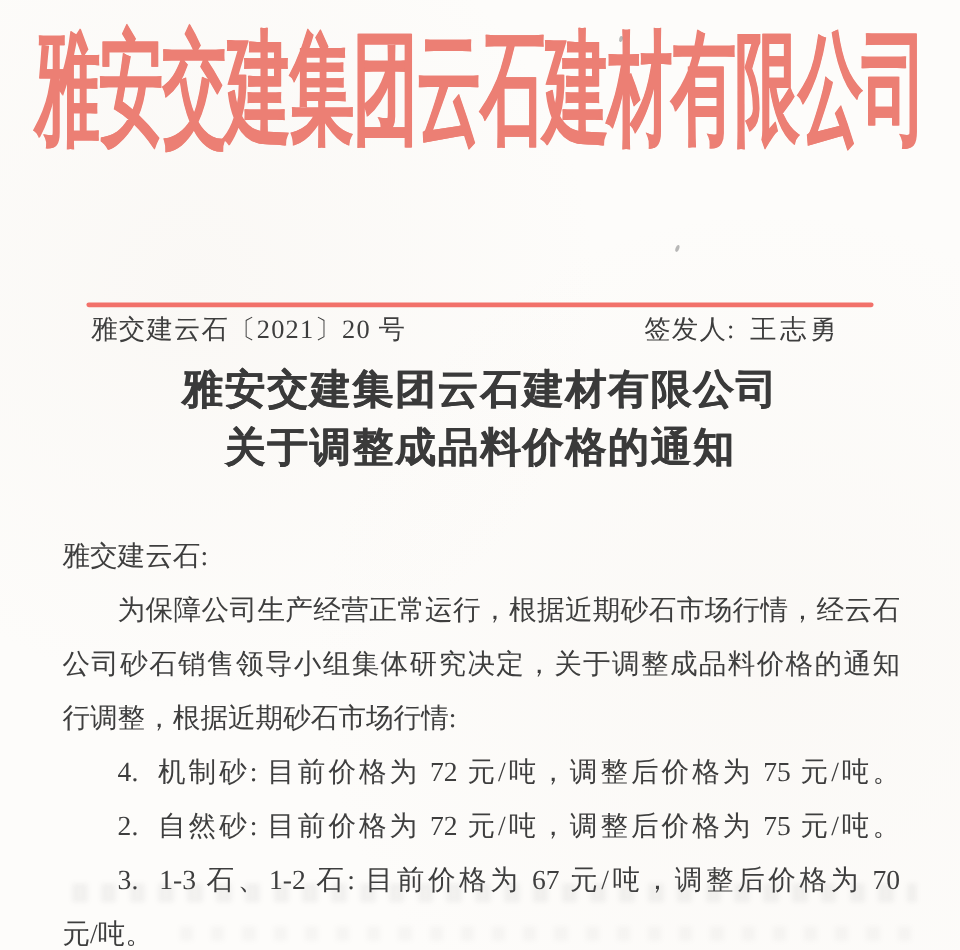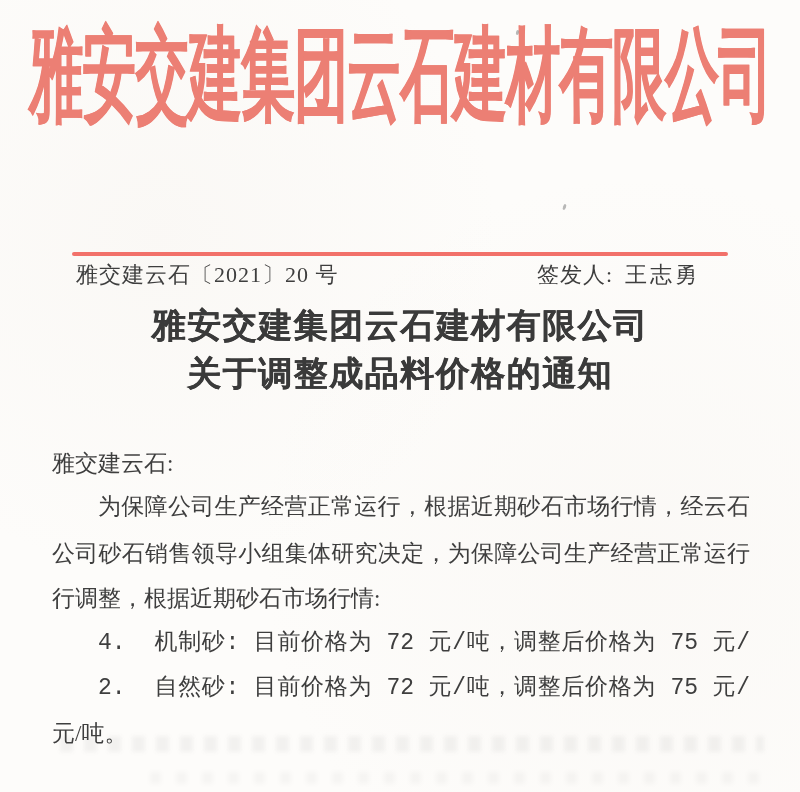--- a/index.html
+++ b/index.html
@@ -78,21 +78,21 @@
     top: 441px; left: 52px; right: 50px;
     font-size: 23px;
     color: var(--body-text, #3e3e3e);
   }
   .line {
     height: 45px;
     line-height: 45px;
     white-space: pre-wrap;
     overflow: hidden;
   }
-  .line.indent { padding-left: 46px; font-family: Liberation Mono, monospace; }
+  .line.indent { padding-left: 46px; }
   .line.justify {
     text-align: justify;
     text-align-last: justify;
     text-justify: inter-character;
   }
 
   
   .ghost { position: absolute; pointer-events: none; filter: blur(2px); }
   .ghost-1 {
     top: 736px; left: 60px; right: 36px; height: 16px;
@@ -128,24 +128,25 @@
 
   <h1 class="doc-title">
     <span>雅安交建集团云石建材有限公司</span><br>
     <span>关于调整成品料价格的通知</span>
   </h1>
 
   <div class="body-block">
     <div class="line">雅交建云石:</div>
     <div>
         <div class="line indent justify">为保障公司生产经营正常运行，根据近期砂石市场行情，经云石</div>
-        <div class="line justify">公司砂石销售领导小组集体研究决定，为保障公司生产经营正常运行</div>
+        <div class="line justify">公司砂石销售领导小组集体研究决定，关于调整成品料价格的通知</div>
         <div class="line">行调整，根据近期砂石市场行情:</div>
         <div class="line indent justify">4.  机制砂: 目前价格为 72 元/吨，调整后价格为 75 元/吨。</div>
         <div class="line indent justify">2.  自然砂: 目前价格为 72 元/吨，调整后价格为 75 元/吨。</div>
+        <div class="line indent justify">3.  1-3 石、1-2 石: 目前价格为 67 元/吨，调整后价格为 70</div>
         <div class="line">元/吨。</div>
       </div>
   </div>
 
   <div class="ghost ghost-1"></div>
   <div class="ghost ghost-2"></div>
   <div class="speck speck-1"></div>
   <div class="speck speck-2"></div>
 
 </div>

